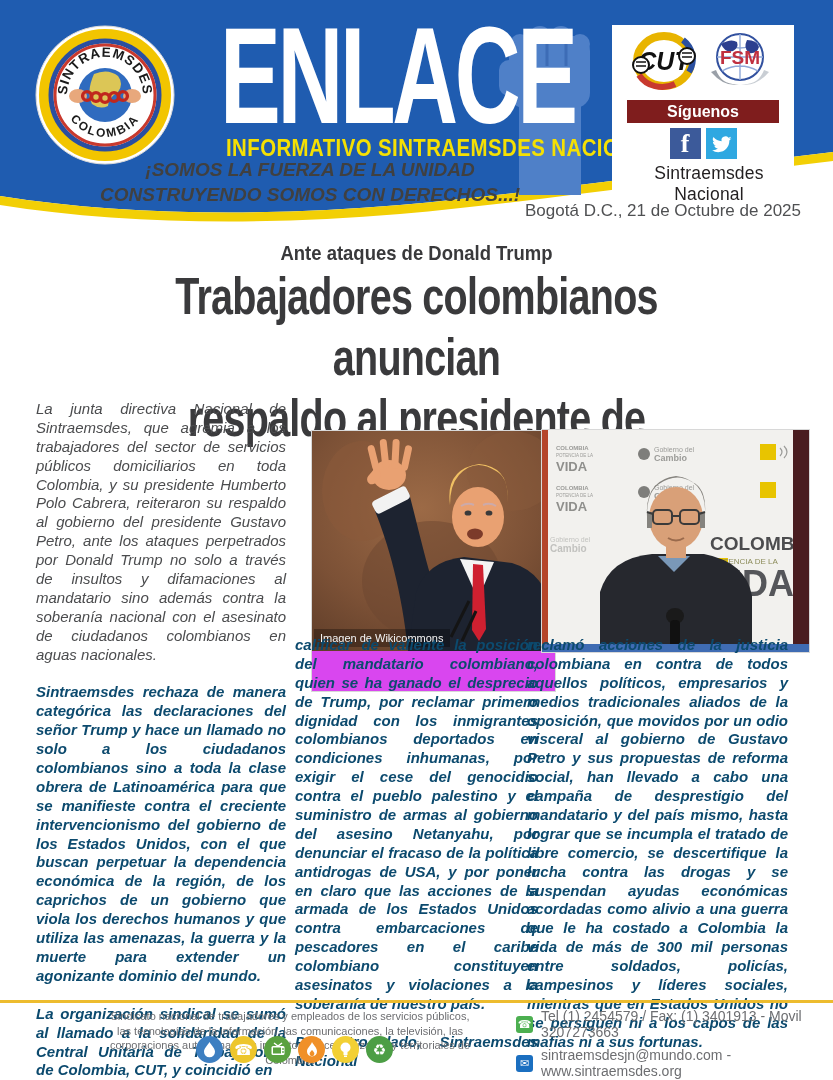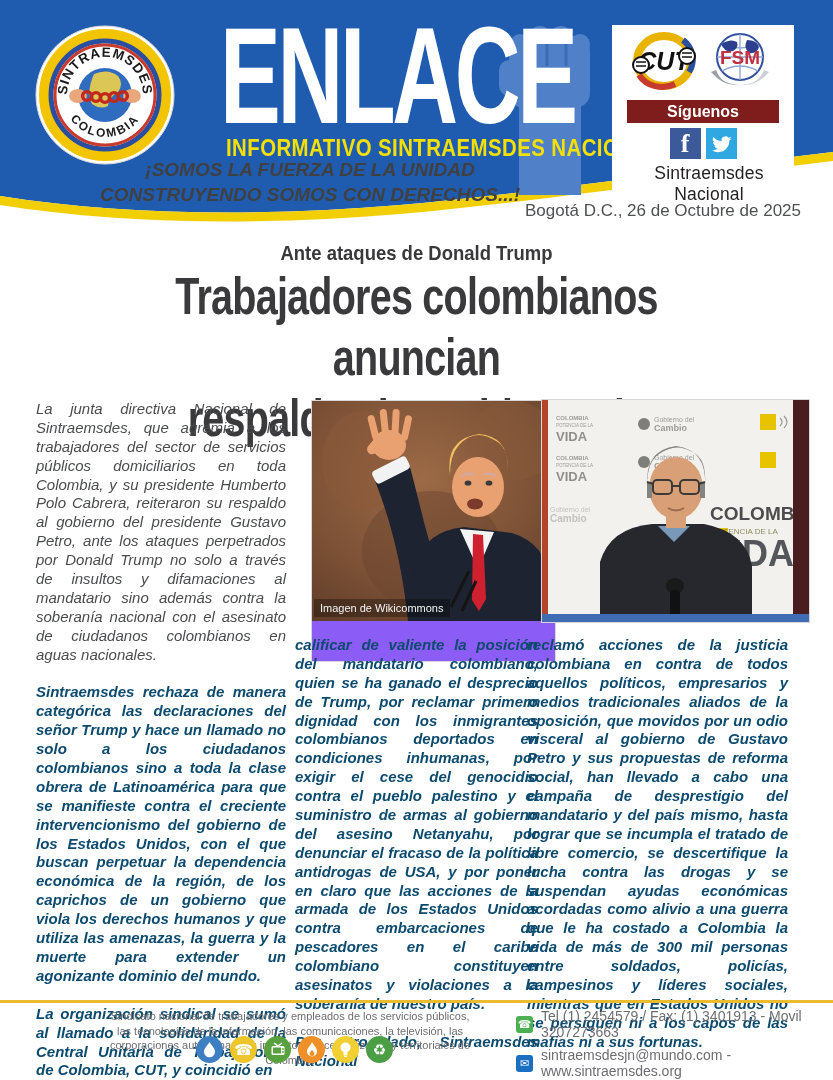--- a/index.html
+++ b/index.html
@@ -37,21 +37,21 @@
     transform:scaleX(.76); transform-origin:center top; }
 
   
   .textcol { position:absolute; }
   .body-text { font-size:15px; line-height:1.26; text-align:justify; color:#4b4c4e; margin-bottom:19px;font-style:italic; }
   .emph { font-weight:bold; font-style:italic; color:#0c4a6e; }
   #col1 { left:36px;  top:400px; width:250px; }
   #col2 { left:295px; top:636px; width:243px; }
   #col3 { left:527px; top:636px; width:261px; }
 
-  .photo { position:absolute; border:1px solid #d8d8d8; overflow:hidden; background:#8b5cf6; }
+  .photo { position:absolute; border:1px solid #d8d8d8; overflow:hidden; background:#d946ef;margin-top:30px; }
   #photo1 { left:311px; top:400px; width:245px; height:262px; }
   #photo2 { left:541px; top:399px; width:269px; height:224px; }
 
   
   .footer-line { position:absolute; left:0; top:1000px; width:833px; height:3px; background:#edbc2e; }
   .footer-desc { position:absolute; left:108px; top:1009px; width:364px; font-size:11px; line-height:1.32;
     color:#6d6e71; text-align:center; }
   .service-icons { position:absolute; left:196px; top:1036px; display:flex; gap:7px; }
   .svc { width:27px; height:27px; border-radius:50%; display:flex; align-items:center; justify-content:center;
     color:#fff; font-size:15px; }
@@ -148,21 +148,21 @@
       <div class="social-btn fb">f</div>
       <div class="social-btn tw">
         <svg width="23" height="23" viewBox="0 0 32 32">
           <path fill="#fff" d="M30 8.6c-1 .5-2 .8-3.2 1 1.1-.7 2-1.8 2.4-3-1.1.6-2.3 1.1-3.5 1.3a5.5 5.5 0 0 0-9.5 5A15.6 15.6 0 0 1 4.8 7a5.5 5.5 0 0 0 1.7 7.3c-.9 0-1.8-.3-2.5-.7v.1c0 2.6 1.9 4.9 4.4 5.4-.5.1-1 .2-1.4.2-.4 0-.7 0-1.1-.1.7 2.2 2.7 3.8 5.1 3.8a11 11 0 0 1-8.1 2.3A15.5 15.5 0 0 0 11.4 28c10 0 15.5-8.3 15.5-15.5v-.7c1-.8 2-1.7 2.8-2.8z"></path>
         </svg>
       </div>
     </div>
     <div class="account-name">Sintraemsdes Nacional</div>
   </div>
 
-  <div class="dateline">Bogotá D.C., 26 de Octubre de 2025</div>
+  <div class="dateline">Bogotá D.C., 21 de Octubre de 2025</div>
 
   <div class="kicker">Ante ataques de Donald Trump</div>
   <div class="headline">
     <div>Trabajadores colombianos anuncian</div>
     <div>respaldo al presidente de Colombia</div>
   </div>
 
   <div id="col1" class="textcol">
     <p class="body-text">La junta directiva Nacional de Sintraemsdes, que agremia a los trabajadores del sector de servicios públicos domiciliarios en toda Colombia, y su presidente Humberto Polo Cabrera, reiteraron su respaldo al gobierno del presidente Gustavo Petro, ante los ataques perpetrados por Donald Trump no solo a través de insultos y difamaciones al mandatario sino además contra la soberanía nacional con el asesinato de ciudadanos colombianos en aguas nacionales.</p>
     <p class="body-text emph">Sintraemsdes rechaza de manera categórica las declaraciones del señor Trump y hace un llamado no solo a los ciudadanos colombianos sino a toda la clase obrera de Latinoamérica para que se manifieste contra el creciente intervencionismo del gobierno de los Estados Unidos, con el que buscan perpetuar la dependencia económica de la región, de los caprichos de un gobierno que viola los derechos humanos y que utiliza las amenazas, la guerra y la muerte para extender un agonizante dominio del mundo.</p>

